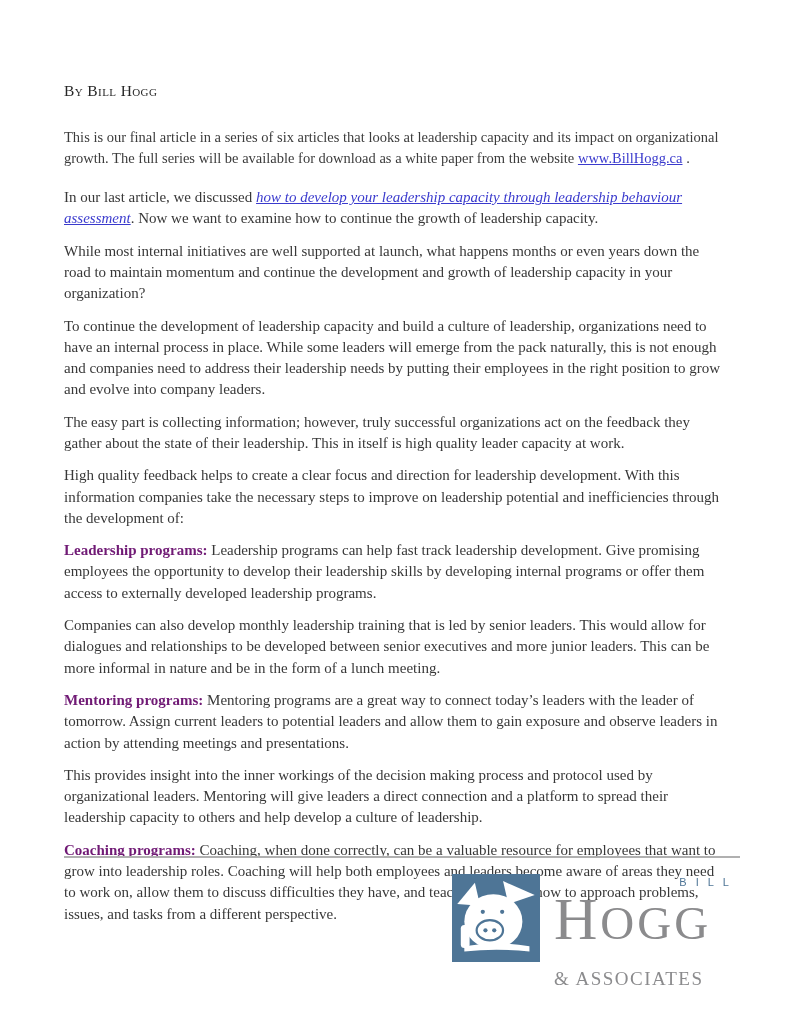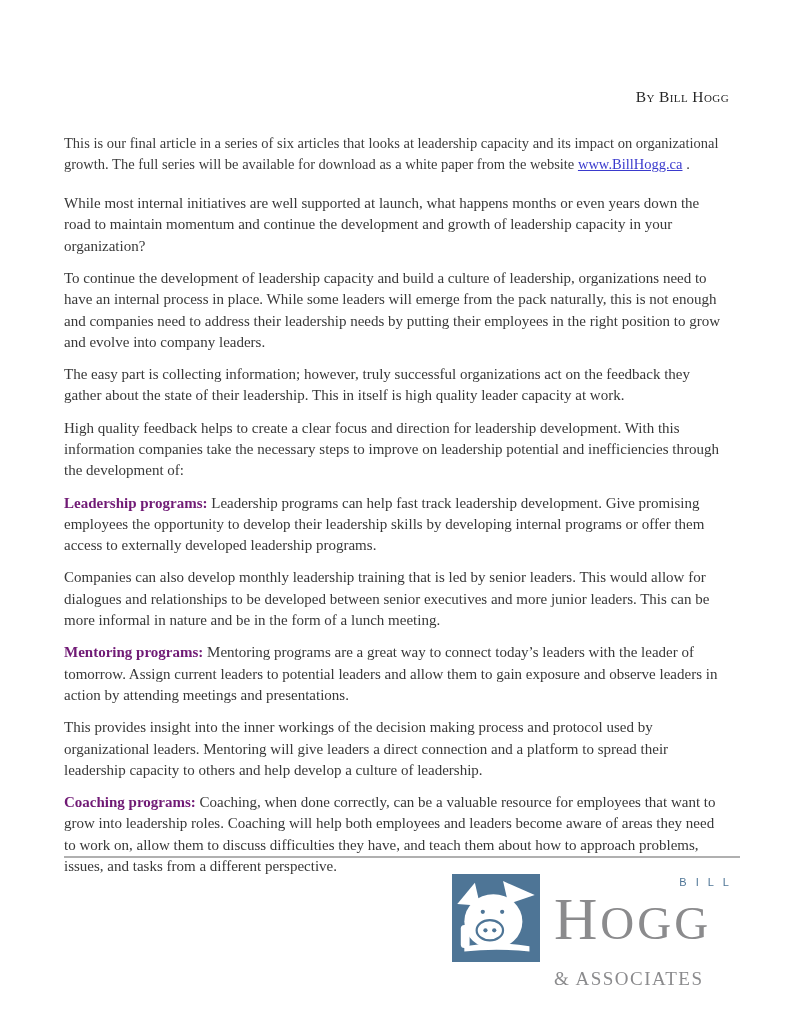--- a/index.html
+++ b/index.html
@@ -21,23 +21,22 @@
     font-weight: normal;
     font-size: 27.5px;
     line-height: 1.2;
     letter-spacing: 0.6px;
     color: #1e1e1e;
   }
   .byline {
     font-variant: small-caps;
     font-size: 15.5px;
     letter-spacing: 0.4px;
-    margin-top: 14px;
+    margin-top: 8px;
     color: #262626;
-    text-align: right;
   }
   .intro {
     font-size: 14.5px;
     line-height: 1.45;
     margin-top: 27px;
     color: #3c3c3c;
   }
   .body-copy { margin-top: 18px; }
   .para {
     font-size: 15px;
@@ -120,20 +119,21 @@
 <div class="page">
   <div class="content">
 
 
     <div class="byline">By Bill Hogg</div>
 
     <p class="intro"><span>This is our final article in a series of six articles that looks at leadership capacity and its impact on organizational growth. The full series will be available for download as a white paper from the website </span><a class="doc-link">www.BillHogg.ca</a><span> .</span></p>
 
     <div class="body-copy">
 
+      <p class="para"><span>In our last article, we discussed </span><a class="doc-link italic-link">how to develop your leadership capacity through leadership behaviour assessment</a><span>. Now we want to examine how to continue the growth of leadership capacity.</span></p>
 
       <p class="para">While most internal initiatives are well supported at launch, what happens months or even years down the road to maintain momentum and continue the development and growth of leadership capacity in your organization?</p>
 
       <p class="para">To continue the development of leadership capacity and build a culture of leadership, organizations need to have an internal process in place. While some leaders will emerge from the pack naturally, this is not enough and companies need to address their leadership needs by putting their employees in the right position to grow and evolve into company leaders.</p>
 
       <p class="para">The easy part is collecting information; however, truly successful organizations act on the feedback they gather about the state of their leadership. This in itself is high quality leader capacity at work.</p>
 
       <p class="para">High quality feedback helps to create a clear focus and direction for leadership development. With this information companies take the necessary steps to improve on leadership potential and inefficiencies through the development of:</p>
 
       <p class="para"><strong>Leadership programs:</strong><span> Leadership programs can help fast track leadership development. Give promising employees the opportunity to develop their leadership skills by developing internal programs or offer them access to externally developed leadership programs.</span></p>

